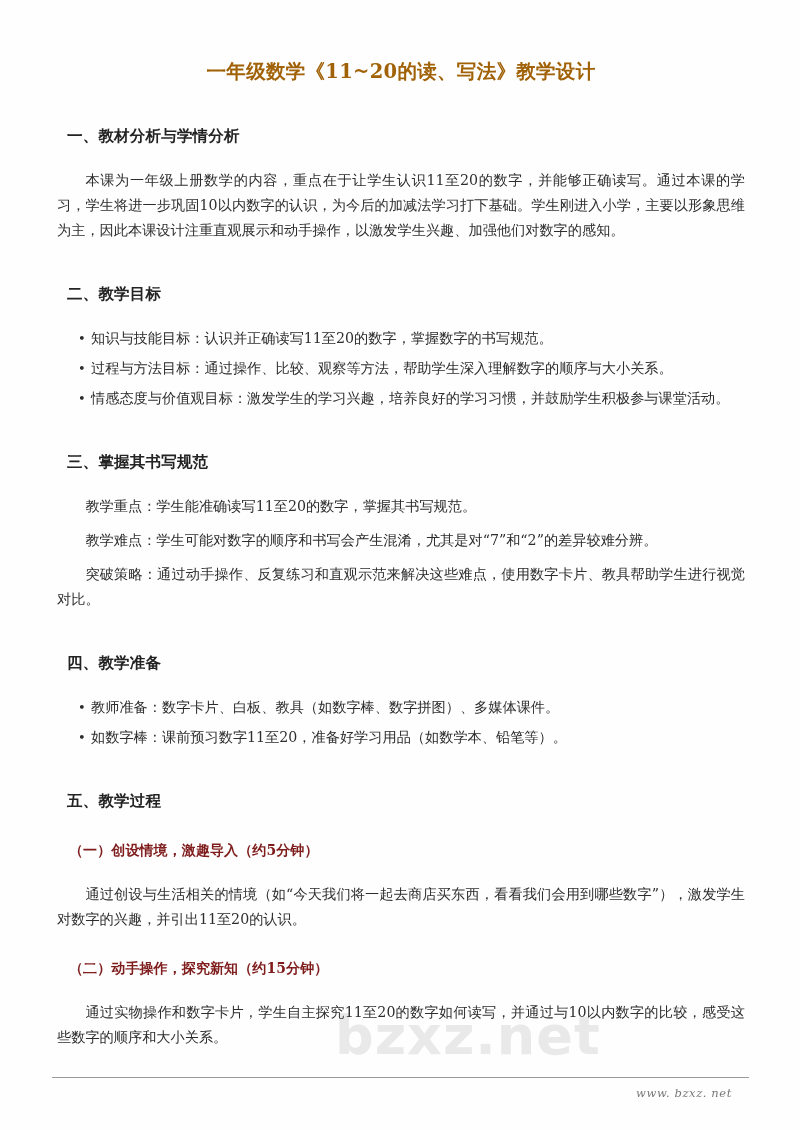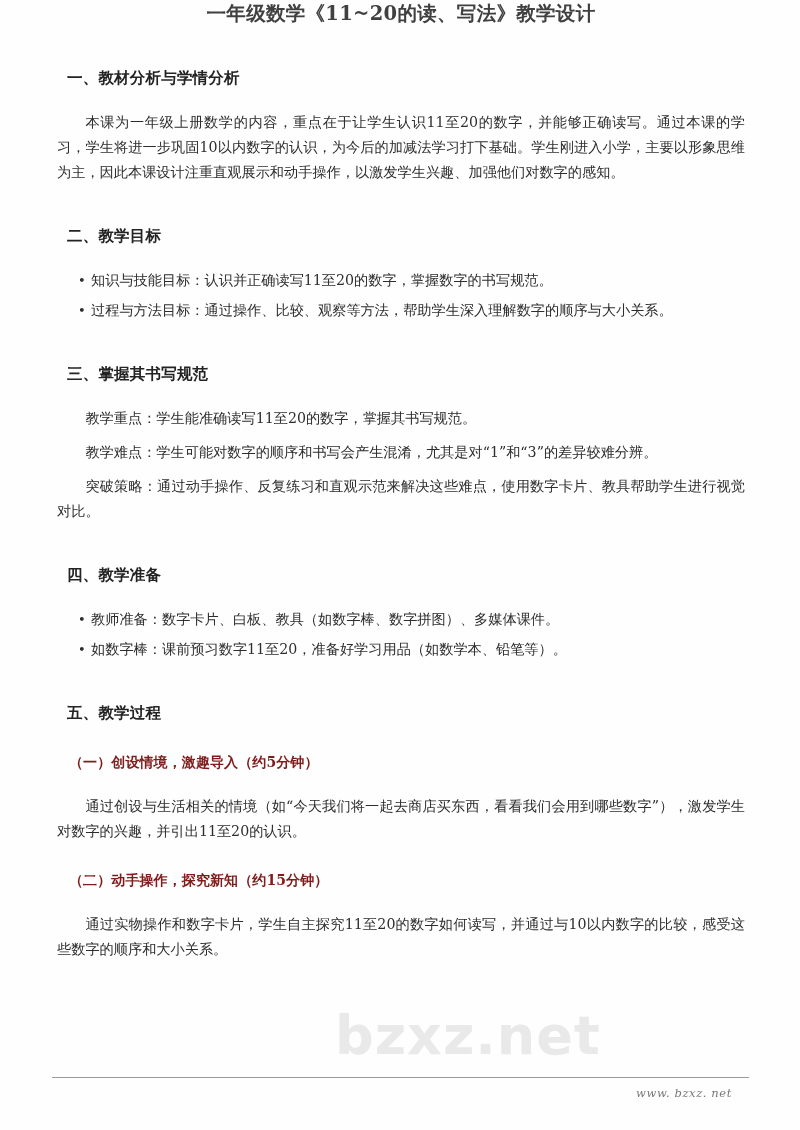--- a/index.html
+++ b/index.html
@@ -38,21 +38,22 @@
     z-index: 2;
     padding: 0 55px 0 57px;
     box-sizing: border-box;
   }
   .doc-title {
     text-align: center;
     font-size: 19.5px;
     font-weight: bold;
     letter-spacing: 0.3px;
     margin: 0;
-    color: #404040;
+    padding-top: 58px;
+    color: #a16207;
     font-family: "DejaVu Serif", "Liberation Serif", serif;
   }
   .section-heading {
     font-size: 15.5px;
     font-weight: bold;
     color: #232323;
     margin: 10px;
     padding-top: 31px;
     padding-bottom: 2px;
     letter-spacing: 0.2px;
@@ -131,25 +132,26 @@
 
     <h1 class="doc-title">一年级数学《11~20的读、写法》教学设计</h1>
 
     <h2 class="section-heading">一、教材分析与学情分析</h2>
     <p class="para">本课为一年级上册数学的内容，重点在于让学生认识11至20的数字，并能够正确读写。通过本课的学习，学生将进一步巩固10以内数字的认识，为今后的加减法学习打下基础。学生刚进入小学，主要以形象思维为主，因此本课设计注重直观展示和动手操作，以激发学生兴趣、加强他们对数字的感知。</p>
 
     <h2 class="section-heading">二、教学目标</h2>
     <ul class="bullets">
       <li>知识与技能目标：认识并正确读写11至20的数字，掌握数字的书写规范。</li>
       <li>过程与方法目标：通过操作、比较、观察等方法，帮助学生深入理解数字的顺序与大小关系。</li>
+      <li>情感态度与价值观目标：激发学生的学习兴趣，培养良好的学习习惯，并鼓励学生积极参与课堂活动。</li>
     </ul>
 
     <h2 class="section-heading">三、掌握其书写规范</h2>
     <p class="para">教学重点：学生能准确读写11至20的数字，掌握其书写规范。</p>
-    <p class="para">教学难点：学生可能对数字的顺序和书写会产生混淆，尤其是对“1”和“3”的差异较难分辨。</p>
+    <p class="para">教学难点：学生可能对数字的顺序和书写会产生混淆，尤其是对“7”和“2”的差异较难分辨。</p>
     <p class="para">突破策略：通过动手操作、反复练习和直观示范来解决这些难点，使用数字卡片、教具帮助学生进行视觉对比。</p>
 
     <h2 class="section-heading">四、教学准备</h2>
     <ul class="bullets">
       <li>教师准备：数字卡片、白板、教具（如数字棒、数字拼图）、多媒体课件。</li>
       <li>如数字棒：课前预习数字11至20，准备好学习用品（如数学本、铅笔等）。</li>
     </ul>
 
     <h2 class="section-heading">五、教学过程</h2>
 

